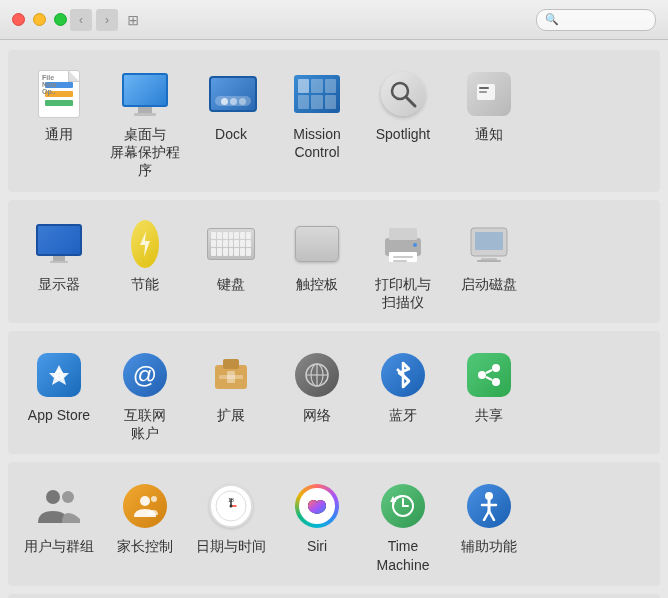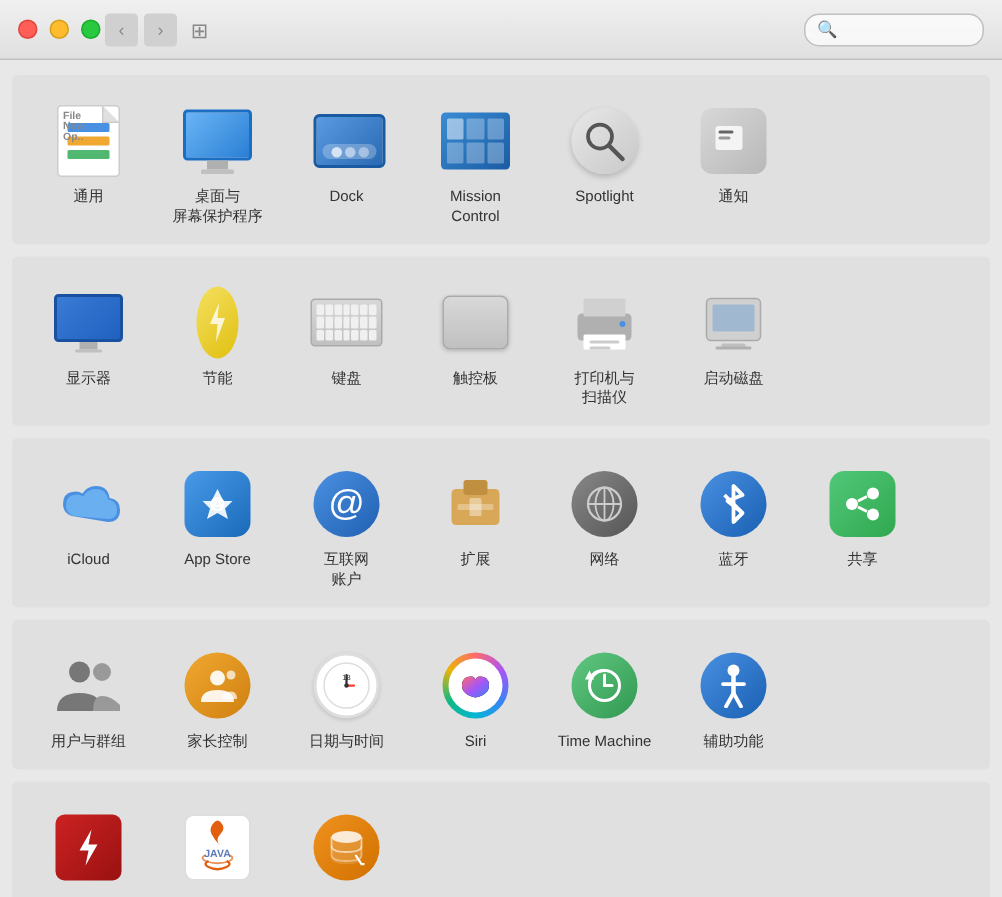--- a/index.html
+++ b/index.html
@@ -127,21 +127,21 @@
       flex-shrink: 0;
     }
 
     .icon-item.selected {
       border: 2px solid #d0342c;
       border-radius: 8px;
       background: rgba(255,255,255,0.5);
     }
 
     .icon-label {
-      font-size: 10px;
+      font-size: 14px;
       color: #333;
       text-align: center;
       margin-top: 5px;
       line-height: 1.3;
     }
 
     
     .icon-box {
       width: 52px;
       height: 52px;
@@ -351,31 +351,20 @@
           </div>
           <div class="icon-label" style="white-space: pre-line;">启动磁盘</div>
         </div>
       </div>
     </div>
     <div class="section">
       <div class="section-row">
         <div class="icon-item">
           <div class="icon-box">
             <div style="width:52px;height:52px;display:flex;align-items:center;justify-content:center;">
-        <svg width="46" height="32" viewBox="0 0 46 32">
-          <path d="M36,28 Q44,28 44,20 Q44,13 37,12 Q36,4 28,4 Q22,4 19,9 Q16,7 12,8 Q6,9 6,16 Q6,22 12,24 L36,28" fill="#4a90e2"></path>
-          <path d="M36,26 Q42,26 42,20 Q42,14 36,13 Q35,6 28,6 Q22,6 19.5,11 Q16.5,9 13,10 Q8,11 8,17 Q8,22 13,24 L36,26" fill="#6ab0f0"></path>
-        </svg>
-      </div>
-          </div>
-          <div class="icon-label" style="white-space: pre-line;">iCloud</div>
-        </div>
-        <div class="icon-item">
-          <div class="icon-box">
-            <div style="width:52px;height:52px;display:flex;align-items:center;justify-content:center;">
         <div style="width:44px;height:44px;background:linear-gradient(135deg,#4a9aea,#1a6aba);border-radius:10px;display:flex;align-items:center;justify-content:center;">
           <svg width="26" height="26" viewBox="0 0 26 26">
             <path d="M13,3 L17,11 L23,11 L18,16 L20,23 L13,19 L6,23 L8,16 L3,11 L9,11 Z" fill="white" opacity="0.9"></path>
             <circle cx="13" cy="13" r="4" fill="none" stroke="white" stroke-width="1.5"></circle>
             <text x="13" y="17" text-anchor="middle" fill="white" font-size="12" font-weight="bold">A</text>
           </svg>
         </div>
       </div>
           </div>
           <div class="icon-label" style="white-space: pre-line; text-align: right;">App Store</div>

